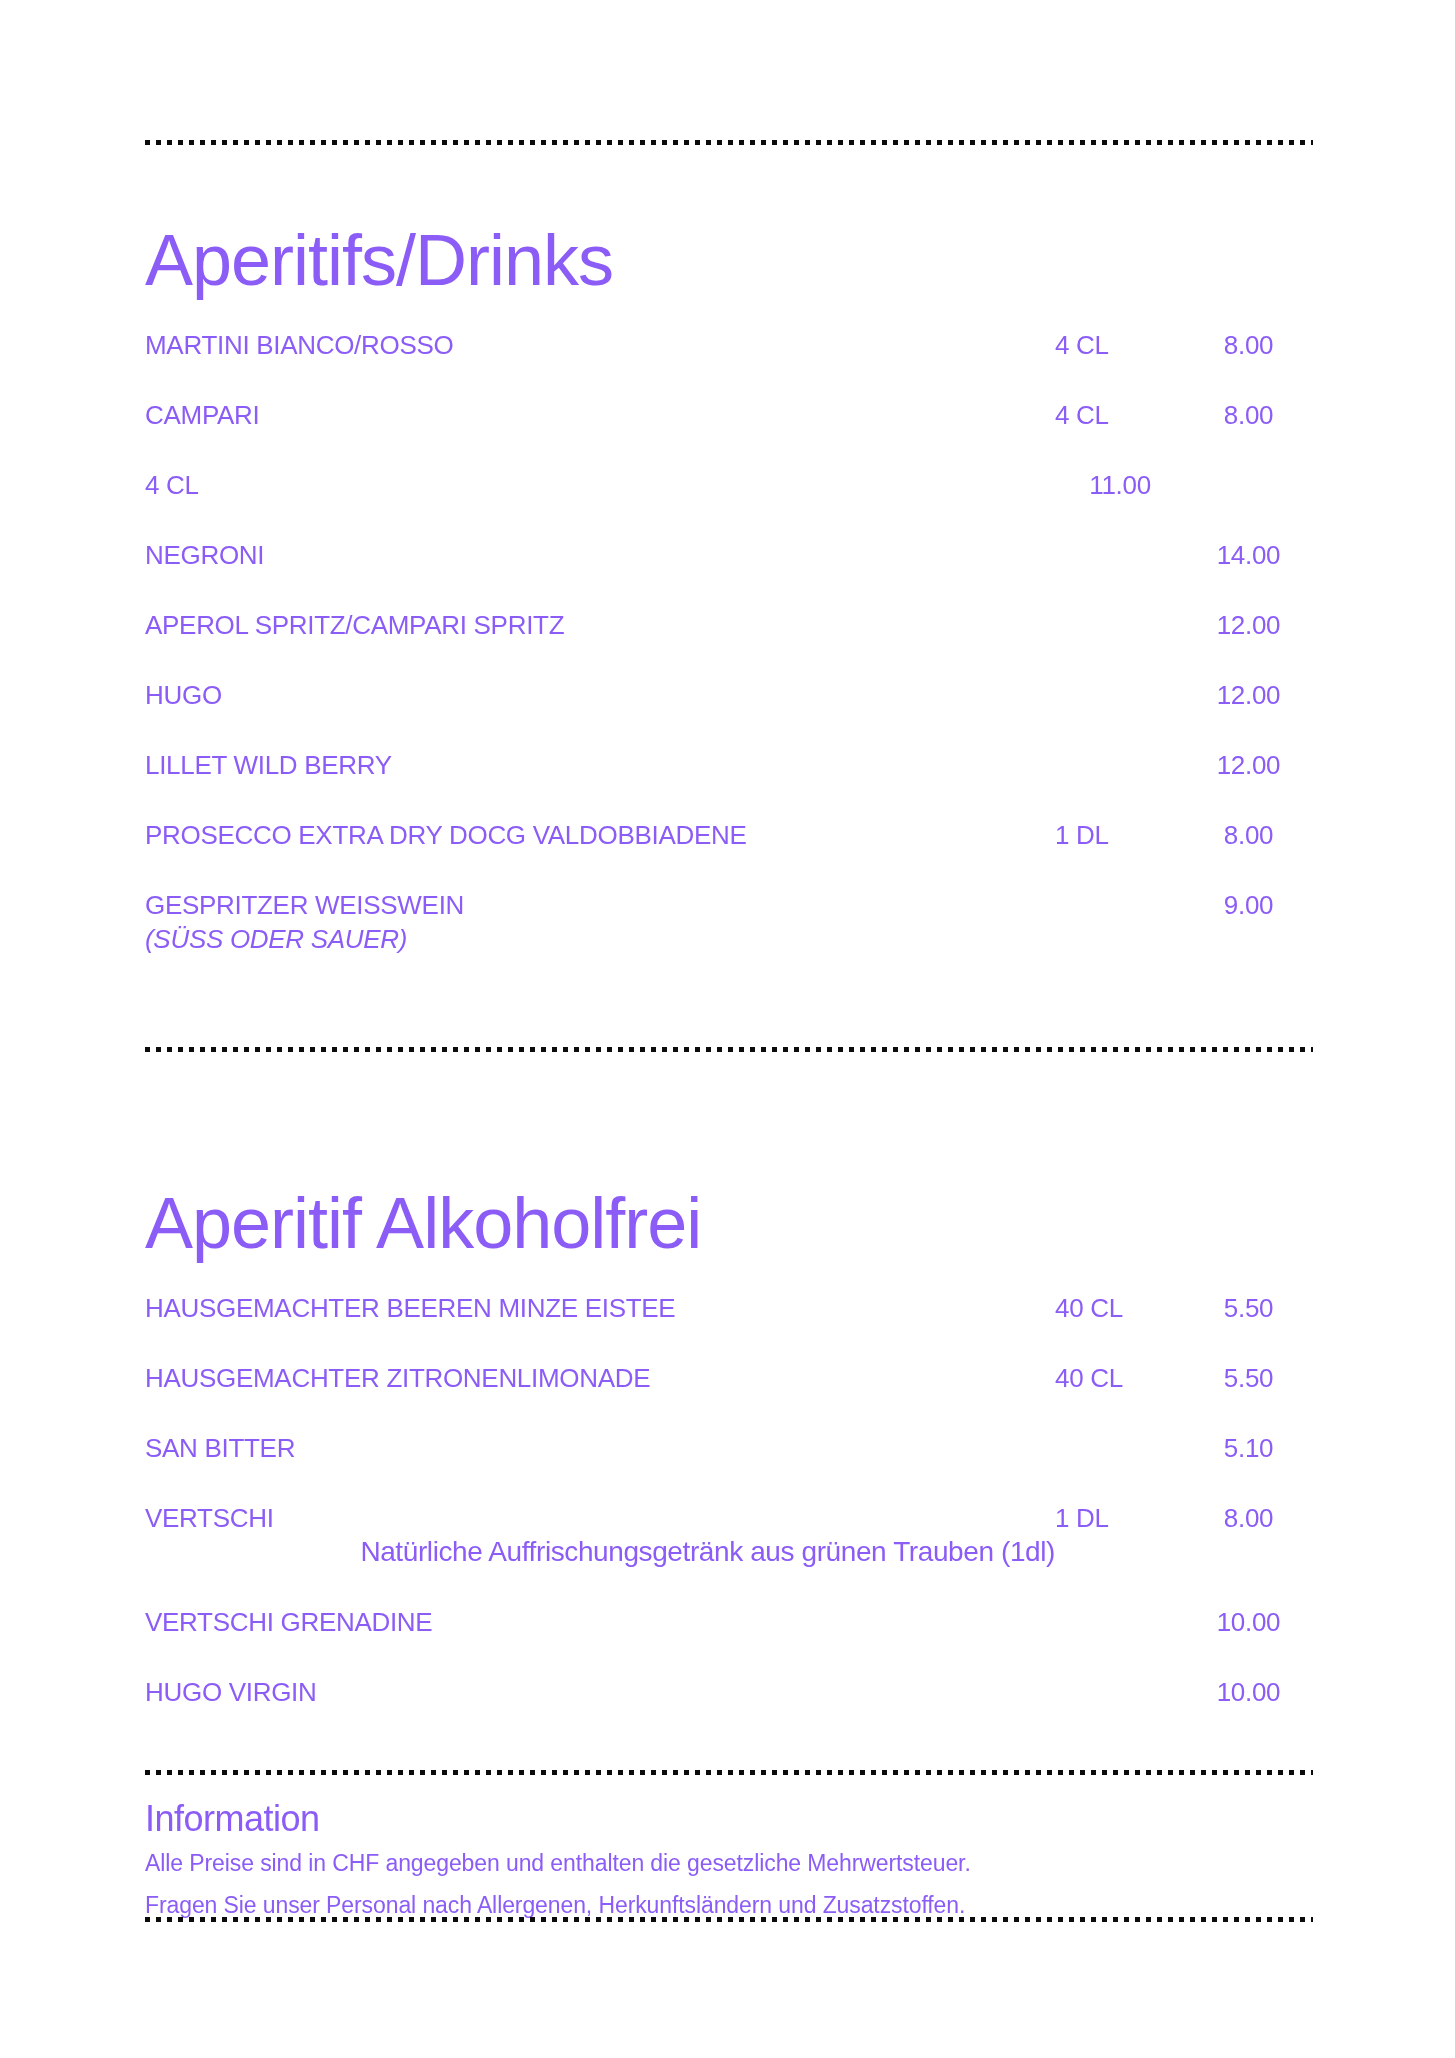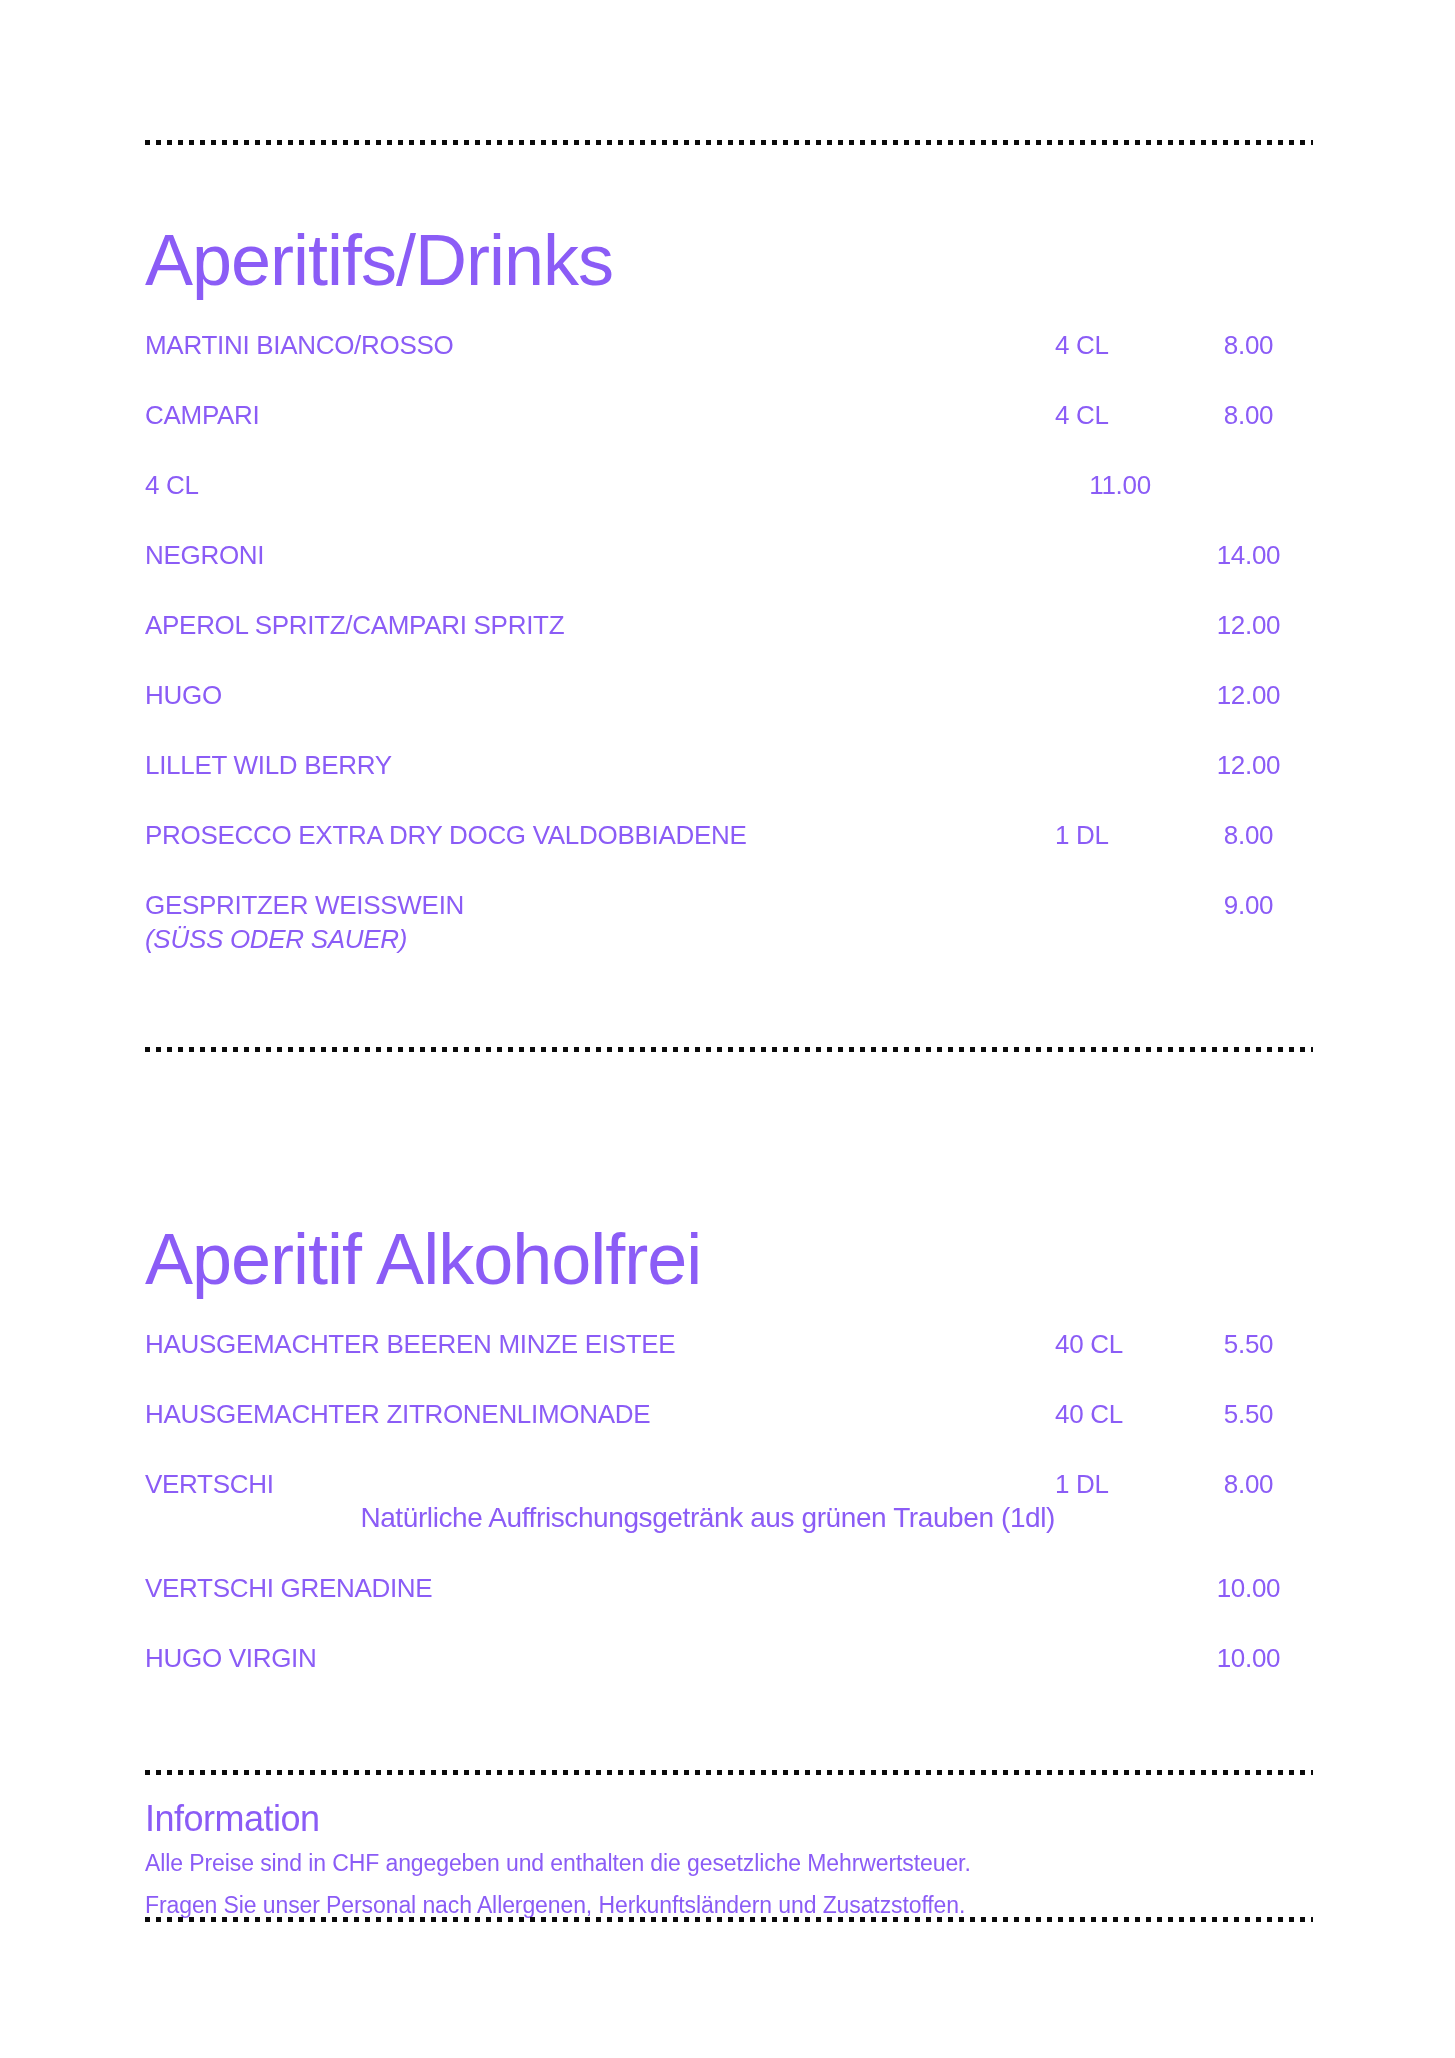--- a/index.html
+++ b/index.html
@@ -26,21 +26,21 @@
   .rule-2 { top: 1047px; }
   .rule-3 { top: 1770px; }
   .rule-4 { top: 1917px; }
 
   .menu-section {
     position: absolute;
     left: 145px;
     width: 1167px;
   }
   .section-1 { top: 220px; }
-  .section-2 { top: 1183px; margin-top: 36px; }
+  .section-2 { top: 1183px; }
 
   .section-title {
     margin: 0;
     font-size: 72px;
     line-height: 80px;
     font-weight: 500;
     letter-spacing: -1px;
     white-space: nowrap;
   }
 
@@ -172,20 +172,27 @@
         </div>
         <div class="row">
           <div class="cell name-cell">
             <div class="item-name">HAUSGEMACHTER ZITRONENLIMONADE</div>
           </div>
           <div class="size-cell">40 CL</div>
           <div class="price-cell">5.50</div>
         </div>
         <div class="row">
           <div class="cell name-cell">
+            <div class="item-name">SAN BITTER</div>
+          </div>
+          <div class="size-cell"></div>
+          <div class="price-cell">5.10</div>
+        </div>
+        <div class="row">
+          <div class="cell name-cell">
             <div class="item-name">VERTSCHI</div>
             <div class="item-note note-light">Natürliche Auffrischungsgetränk aus grünen Trauben (1dl)</div>
           </div>
           <div class="size-cell">1 DL</div>
           <div class="price-cell">8.00</div>
         </div>
         <div class="row">
           <div class="cell name-cell">
             <div class="item-name">VERTSCHI GRENADINE</div>
           </div>

